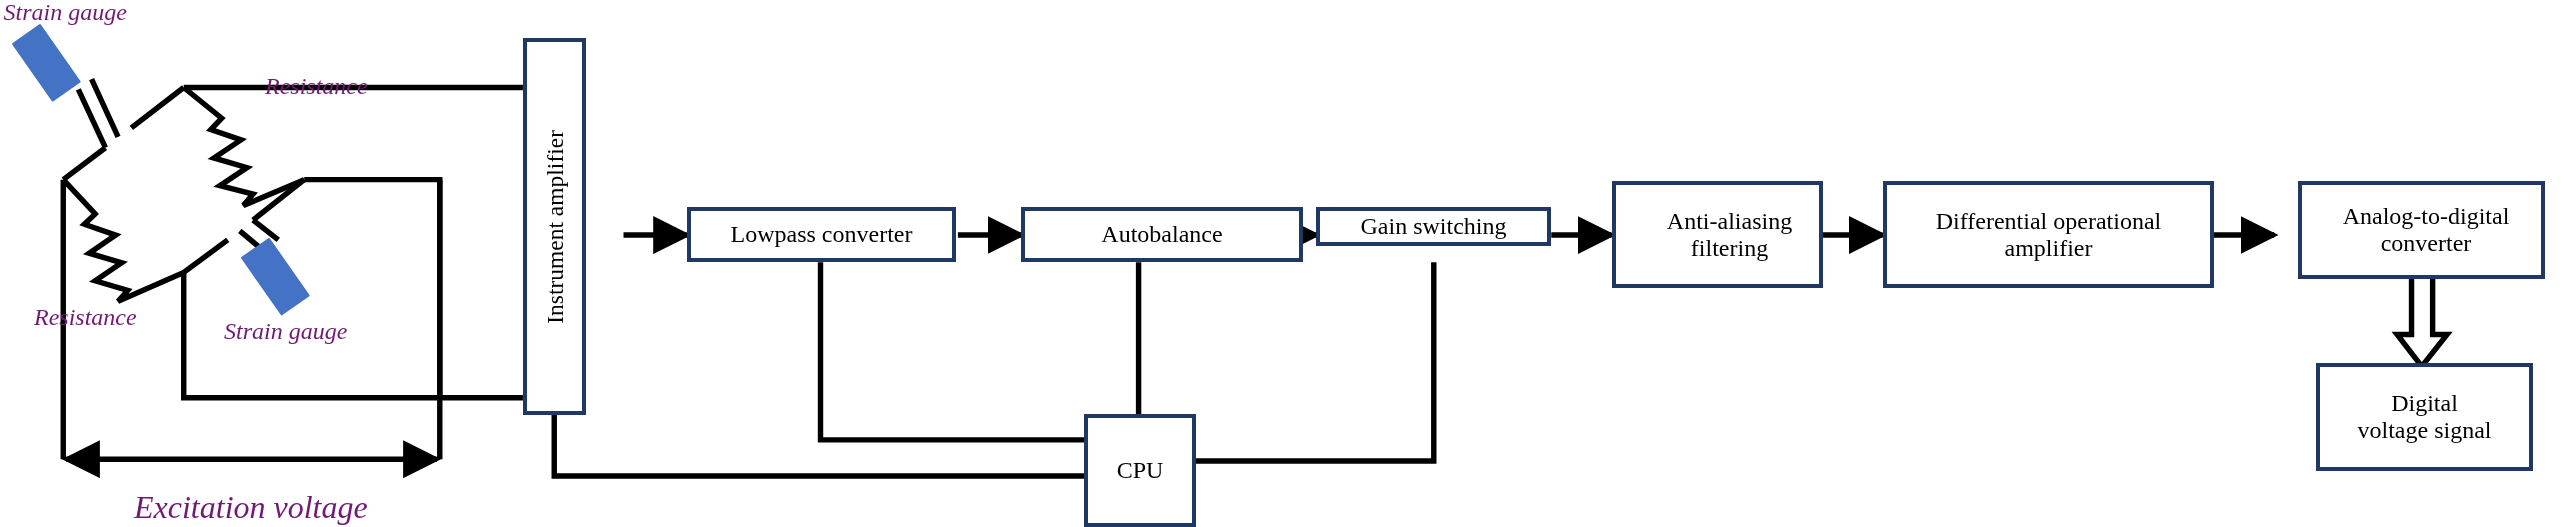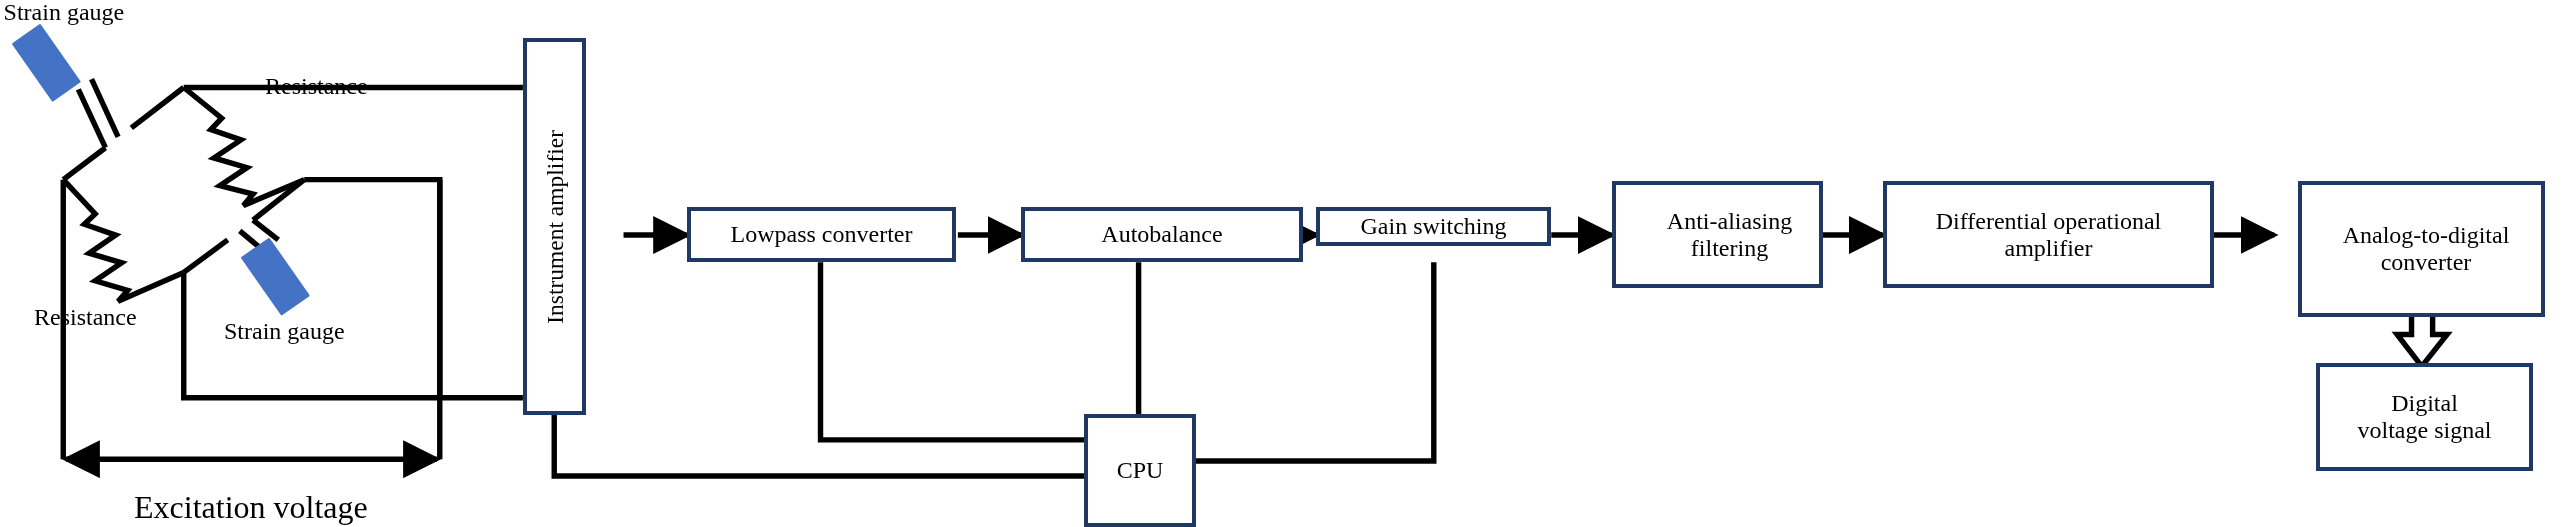--- a/index.html
+++ b/index.html
@@ -38,22 +38,23 @@
     display: block;
     padding: 0 3.6px;
     white-space: pre-line;
   }
   .vert-box {
     writing-mode: vertical-rl;
     transform: rotate(180deg);
   }
   .plain-label {
     position: absolute;
-    color: #000000;
+    color: #701a75;
     white-space: nowrap;
+    font-style: italic;
   }
 </style>
 </head>
 <body>
 
 <div id="canvas">
 
   <svg class="diagram-svg" viewBox="0 0 4276 876">
     <defs>
       <marker id="arrowhead" markerWidth="7" markerHeight="7" refX="6.2" refY="3.5" orient="auto" markerUnits="strokeWidth">
@@ -152,21 +153,21 @@
   <div class="box" style="left:1612px; top:181px; width:211px; height:107px; font-size:24px;padding-left:24px;">
     <span class="box-label">Anti-aliasing
 filtering</span>
   </div>
 
   <div class="box" style="left:1883px; top:181px; width:331px; height:107px; font-size:24px;text-align:center;">
     <span class="box-label">Differential operational
 amplifier</span>
   </div>
 
-  <div class="box" style="left:2298px; top:181px; width:247px; height:136px; font-size:24px;padding-left:9px;">
+  <div class="box" style="left:2298px; top:181px; width:247px; height:98px; font-size:24px;padding-left:9px;">
     <span class="box-label">Analog-to-digital
 converter</span>
   </div>
 
   <div class="box" style="left:2316px; top:363px; width:217px; height:108px; font-size:24px;align-items:center;">
     <span class="box-label">Digital
 voltage signal</span>
   </div>
 
   <div class="box" style="left:1084px; top:414px; width:112px; height:113px; font-size:24px;">

